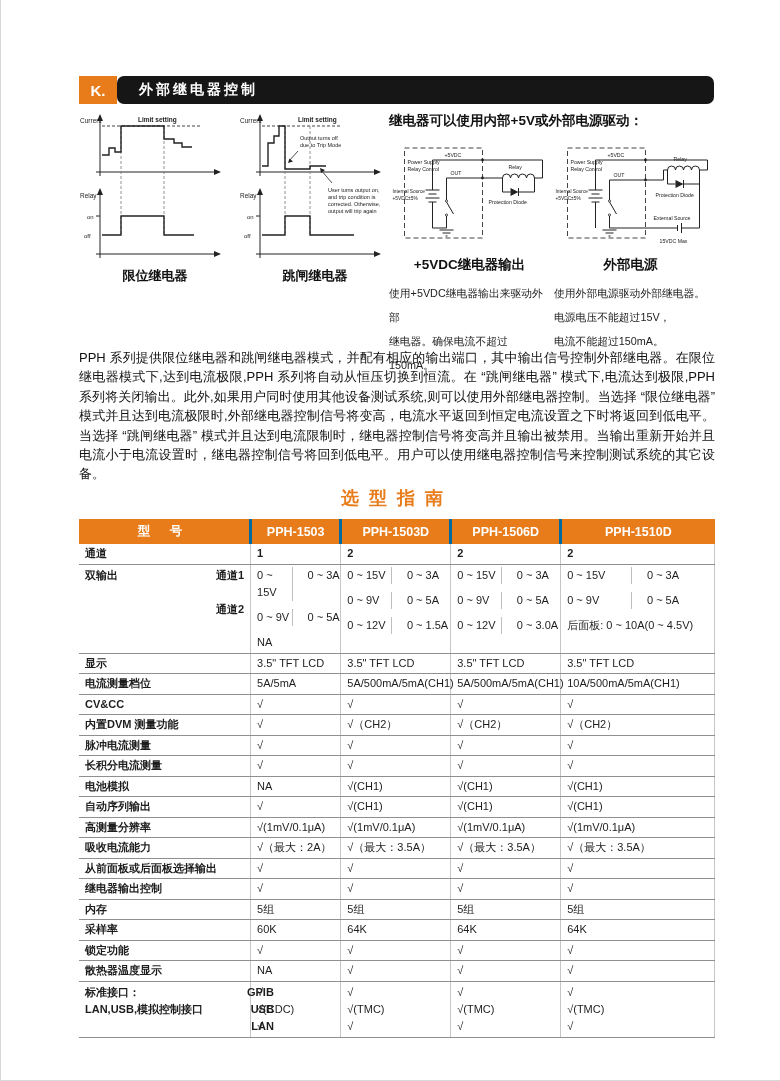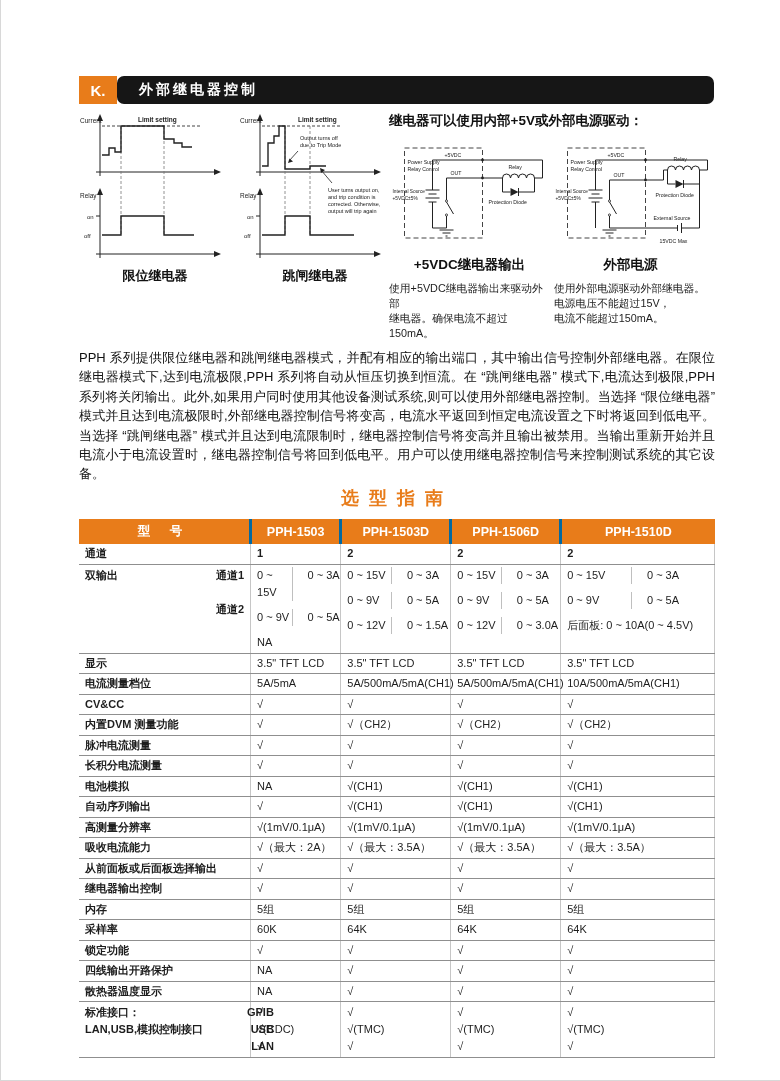--- a/index.html
+++ b/index.html
@@ -24,21 +24,21 @@
 
   
   .drive-section{position:absolute;left:388px;top:112px;width:326px;}
   .drive-heading{font-weight:bold;font-size:13.5px;color:#111;}
   .circuits-row{display:flex;gap:4px;margin-top:10px;}
   .circuit-block{width:161px;}
   .circuit-block svg{display:block;width:161px;height:110px;}
   .circuit-captions{display:flex;margin-top:6px;}
   .circuit-captions div{width:161px;text-align:center;font-weight:bold;font-size:13.5px;color:#111;}
   .circuit-descs{display:flex;gap:4px;margin-top:7px;}
-  .circuit-desc{width:161px;font-size:10.8px;line-height:15px;color:#1d1d1d;}
+  .circuit-desc{width:161px;font-size:10.8px;line-height:24px;color:#1d1d1d;}
 
   
   .body-paragraph{position:absolute;left:78px;top:348px;width:636px;font-size:13px;
                   line-height:19.4px;text-align:justify;color:#111;margin:0;}
 
   
   .guide-section{position:absolute;left:78px;top:486px;width:636px;}
   .guide-title{color:#E87C1A;font-size:18px;font-weight:bold;text-align:center;
                letter-spacing:10px;margin:0 0 9px 0;}
   .spec-table{width:100%;border-collapse:collapse;table-layout:fixed;font-size:11px;color:#1d1d1d;}
@@ -441,27 +441,20 @@
             <td>64K</td>
           </tr>
           <tr>
             <td>锁定功能</td>
             <td>√</td>
             <td>√</td>
             <td>√</td>
             <td>√</td>
           </tr>
           <tr>
-            <td>四线输出开路保护</td>
-            <td>NA</td>
-            <td>√</td>
-            <td>√</td>
-            <td>√</td>
-          </tr>
-          <tr>
             <td>散热器温度显示</td>
             <td>NA</td>
             <td>√</td>
             <td>√</td>
             <td>√</td>
           </tr>
           <tr>
             <td>
               <div class="lblgrid">
                 <span class="main">标准接口：</span>

